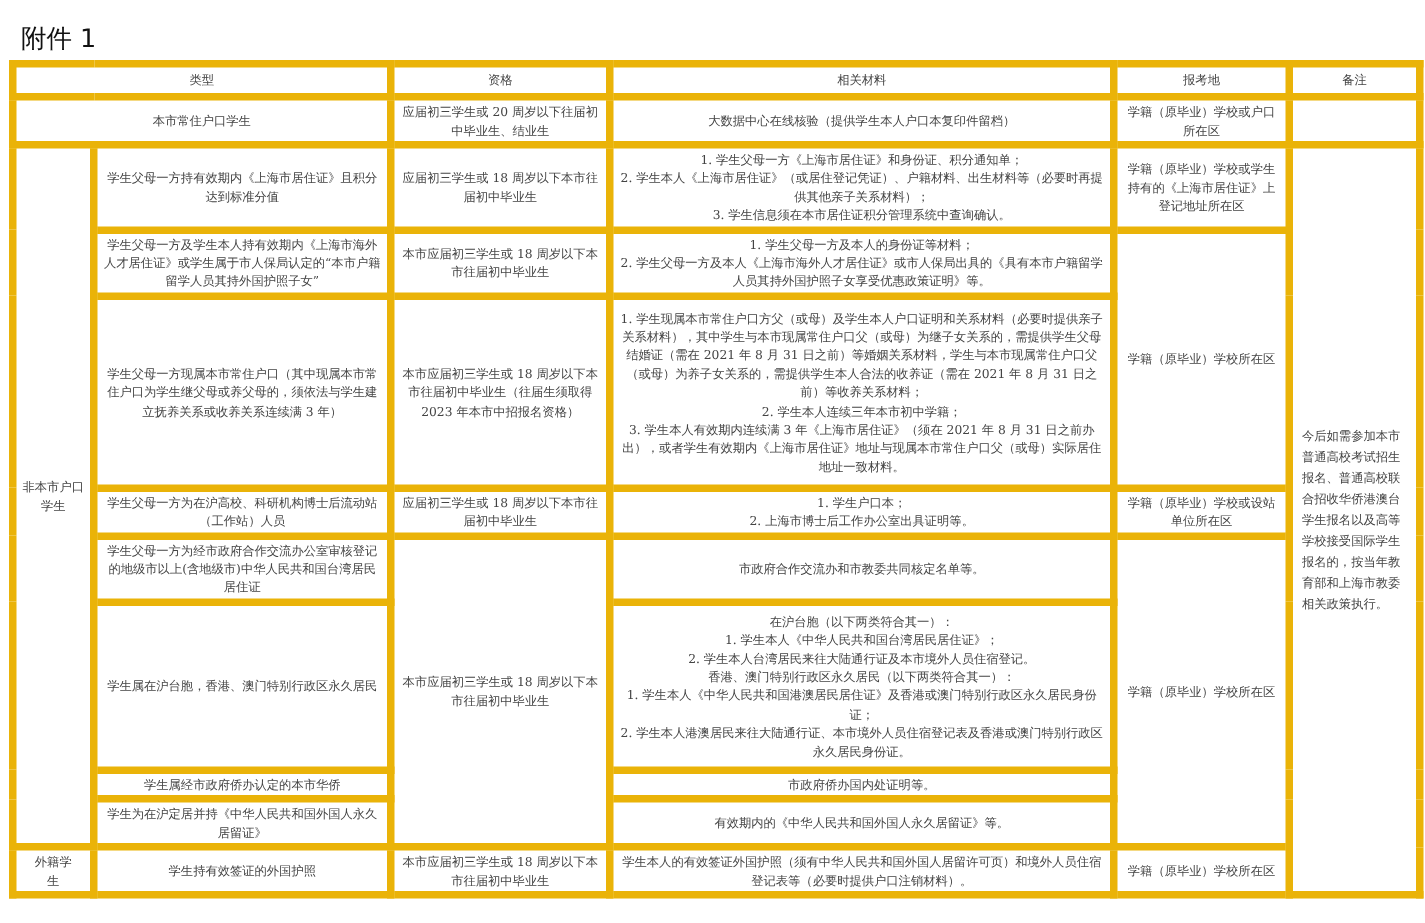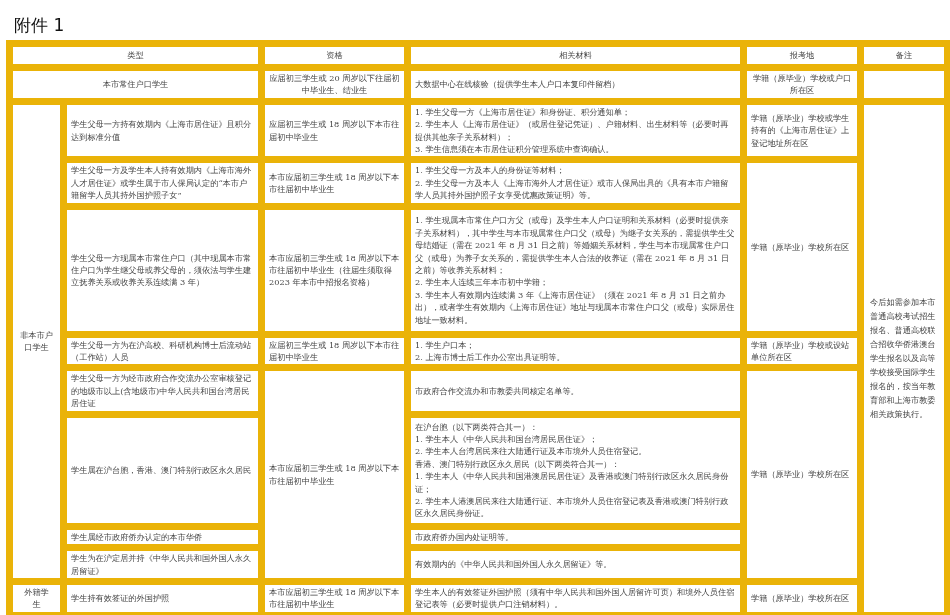--- a/index.html
+++ b/index.html
@@ -1,24 +1,24 @@
 <!DOCTYPE html>
 <html><head>
 <meta charset="utf-8">
 <style>
   html, body { margin:0; padding:0; background:#ffffff; }
   body { width:950px; height:615px; position:relative; overflow:hidden; font-family:"DejaVu Serif", serif; color:#333; }
   .header { position:absolute; left:0; top:0; width:790px; height:40px; }
   .attach { position:absolute; left:14px; top:14px; font-family:"DejaVu Sans", sans-serif; font-size:17px; color:#111; }
   .title { position:absolute; left:210px; top:6px; font-family:"DejaVu Serif", serif; font-weight:bold; font-size:24px; color:#111; letter-spacing:0px; }
   table { position:absolute; left:6px; top:40px; width:938px; border-collapse:collapse; table-layout:fixed; }
-  td, th { border:7px solid #eab308; font-size:8.2px; line-height:12.4px; padding:1px 4px; vertical-align:middle; font-weight:normal; color:#444; }
+  td, th { border:5px solid #eab308; font-size:8.2px; line-height:12.4px; padding:1px 4px; vertical-align:middle; font-weight:normal; color:#444; }
   th { height:15px; text-align:center; }
   .c { text-align:center; }
-  .l { text-align:left; }
+  .l { text-align:center; }
   .note { text-align:left; padding:4px 6px; line-height:14px; }
   .footer { position:absolute; left:28px; top:571px; font-size:12.5px; line-height:19px; color:#222; }
   .footer .line2 { padding-left:41px; }
   p { margin:0; }
 </style>
 </head>
 <body>
 
 <div class="header">
   <span class="attach">附件 1</span>

